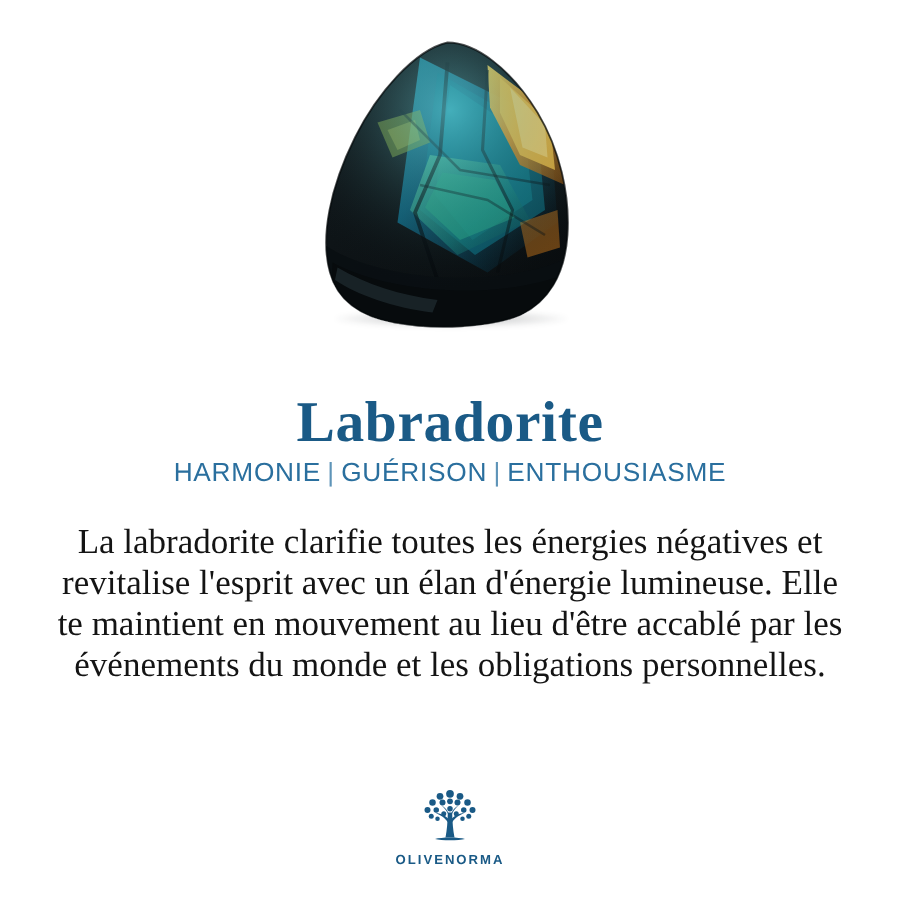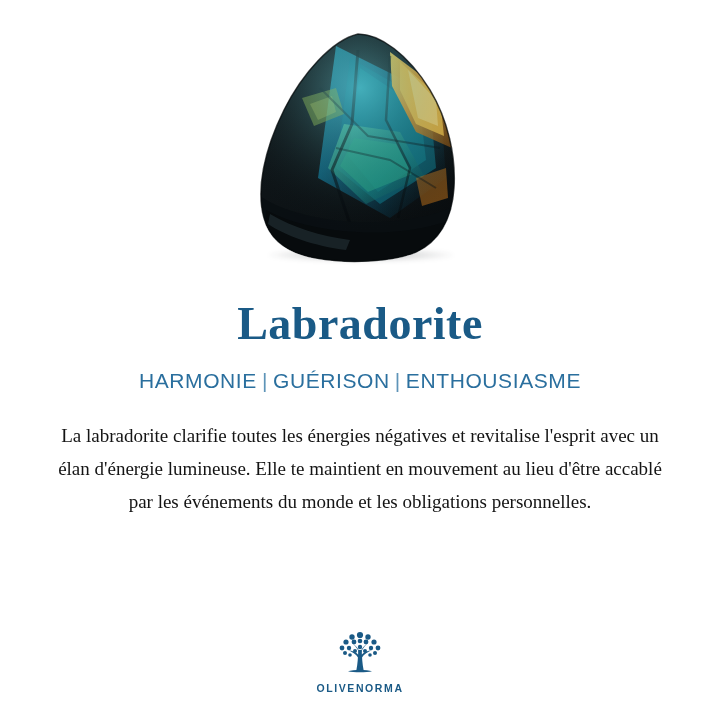--- a/index.html
+++ b/index.html
@@ -60,45 +60,45 @@
     filter: blur(2px);
   }
 
   
   .title {
     font-family: "Liberation Serif", serif;
     font-size: 46px;
     font-weight: 700;
     color: #1a5a86;
     letter-spacing: 0.5px;
-    margin-top: 21px;
+    margin-top: 35px;
     line-height: 1;
     text-align: left;
   }
 
   .keywords {
-    margin-top: 22px;
+    margin-top: 6px;
     font-family: "Liberation Sans", sans-serif;
     font-size: 21px;
     letter-spacing: 0.6px;
     color: #2a6f9e;
     text-align: center;
     white-space: nowrap;
   }
   .keywords .sep {
     color: #5e94b8;
     padding: 0 5px;
   }
 
   .description {
     margin-top: 26px;
     width: 628px;
     text-align: center;
     font-family: "Liberation Serif", serif;
-    font-size: 19px;
+    font-size: 28px;
     line-height: 33px;
     color: #141414;
   }
 
   
   .logo-area {
     position: absolute;
     left: 0;
     bottom: 26px;
     width: 720px;

